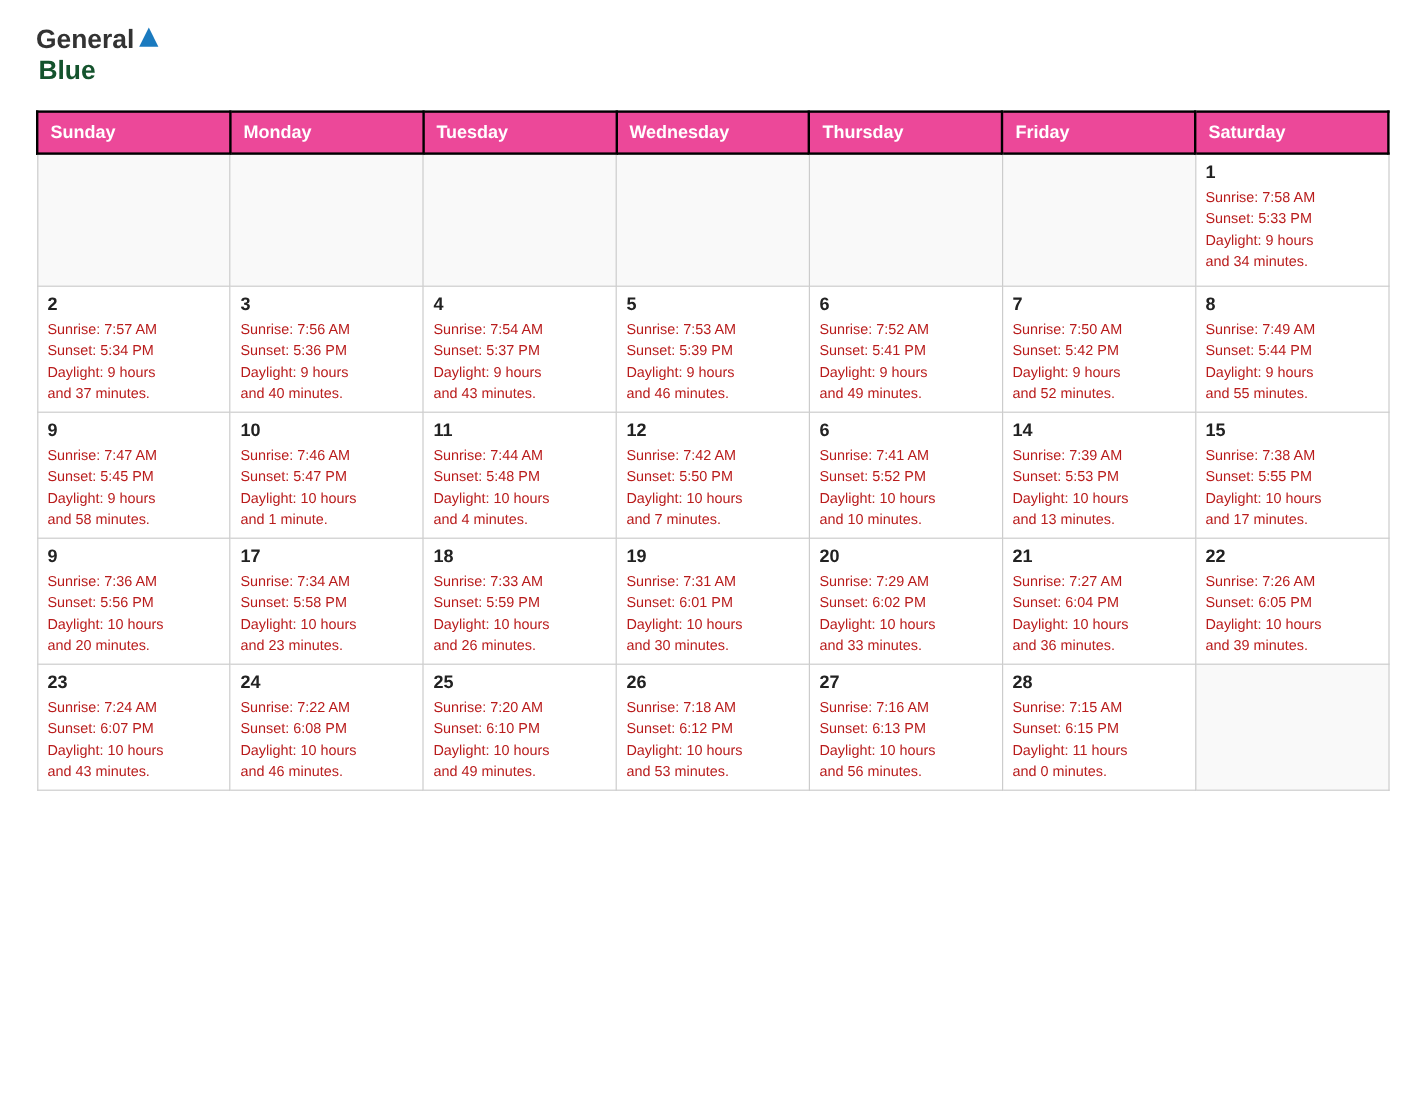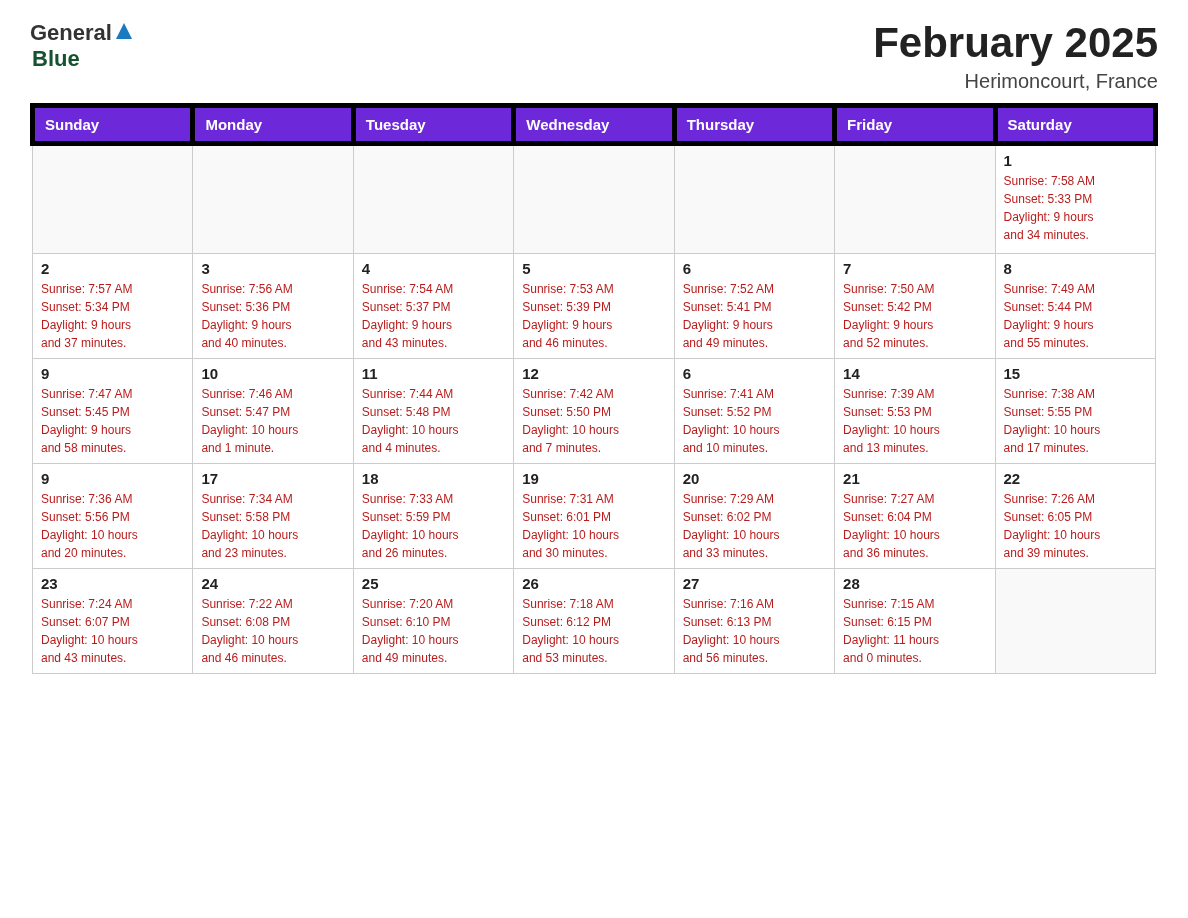--- a/index.html
+++ b/index.html
@@ -7,21 +7,21 @@
       font-family: Arial, sans-serif;
       background: #fff;
       width: 1188px;
       min-height: 918px;
       padding: 20px 30px;
     }
     .header {
       display: flex;
       justify-content: space-between;
       align-items: flex-start;
-      margin-bottom: 10px;
+      margin-bottom: 20px;
       gap: 20px;
     }
     .logo-text-general {
       font-size: 22px;
       font-weight: bold;
       color: #333;
     }
     .logo-container {
       display: flex;
       flex-direction: column;
@@ -49,27 +49,27 @@
       font-size: 20px;
       color: #444;
       margin-top: 4px;
     }
     .calendar {
       width: 100%;
       border-collapse: collapse;
       margin-top: 10px;
     }
     .calendar th {
-      background-color: #6d28d9;
+      background-color: #ec4899;
       color: #fff;
       font-size: 15px;
       font-weight: 600;
       padding: 8px 10px;
       text-align: left;
-      border: 5px solid #000000;
+      border: 2px solid #000000;
     }
     .calendar td {
       vertical-align: top;
       border: 1px solid #ccc;
       padding: 6px 8px;
       width: 14.28%;
       min-height: 100px;
     }
     .day-number {
       font-size: 15px;
@@ -99,24 +99,20 @@
 <div class="header">
   <div class="logo-container">
     <div class="logo-line1">
       <span class="logo-text-general">General</span>
       <svg width="20" height="20" viewBox="0 0 20 20" style="margin-left:2px; margin-top:-4px;">
         <polygon points="2,18 18,18 10,2" fill="#1a7abf"></polygon>
       </svg>
     </div>
     <div class="logo-line2">Blue</div>
   </div>
-  <div class="title-section">
-    <div class="month-year">February 2025</div>
-    <div class="location">Herimoncourt, France</div>
-  </div>
 </div>
 
 <table class="calendar">
   <thead>
     <tr>
     <th>Sunday</th>
         <th>Monday</th>
         <th>Tuesday</th>
         <th>Wednesday</th>
         <th>Thursday</th>

